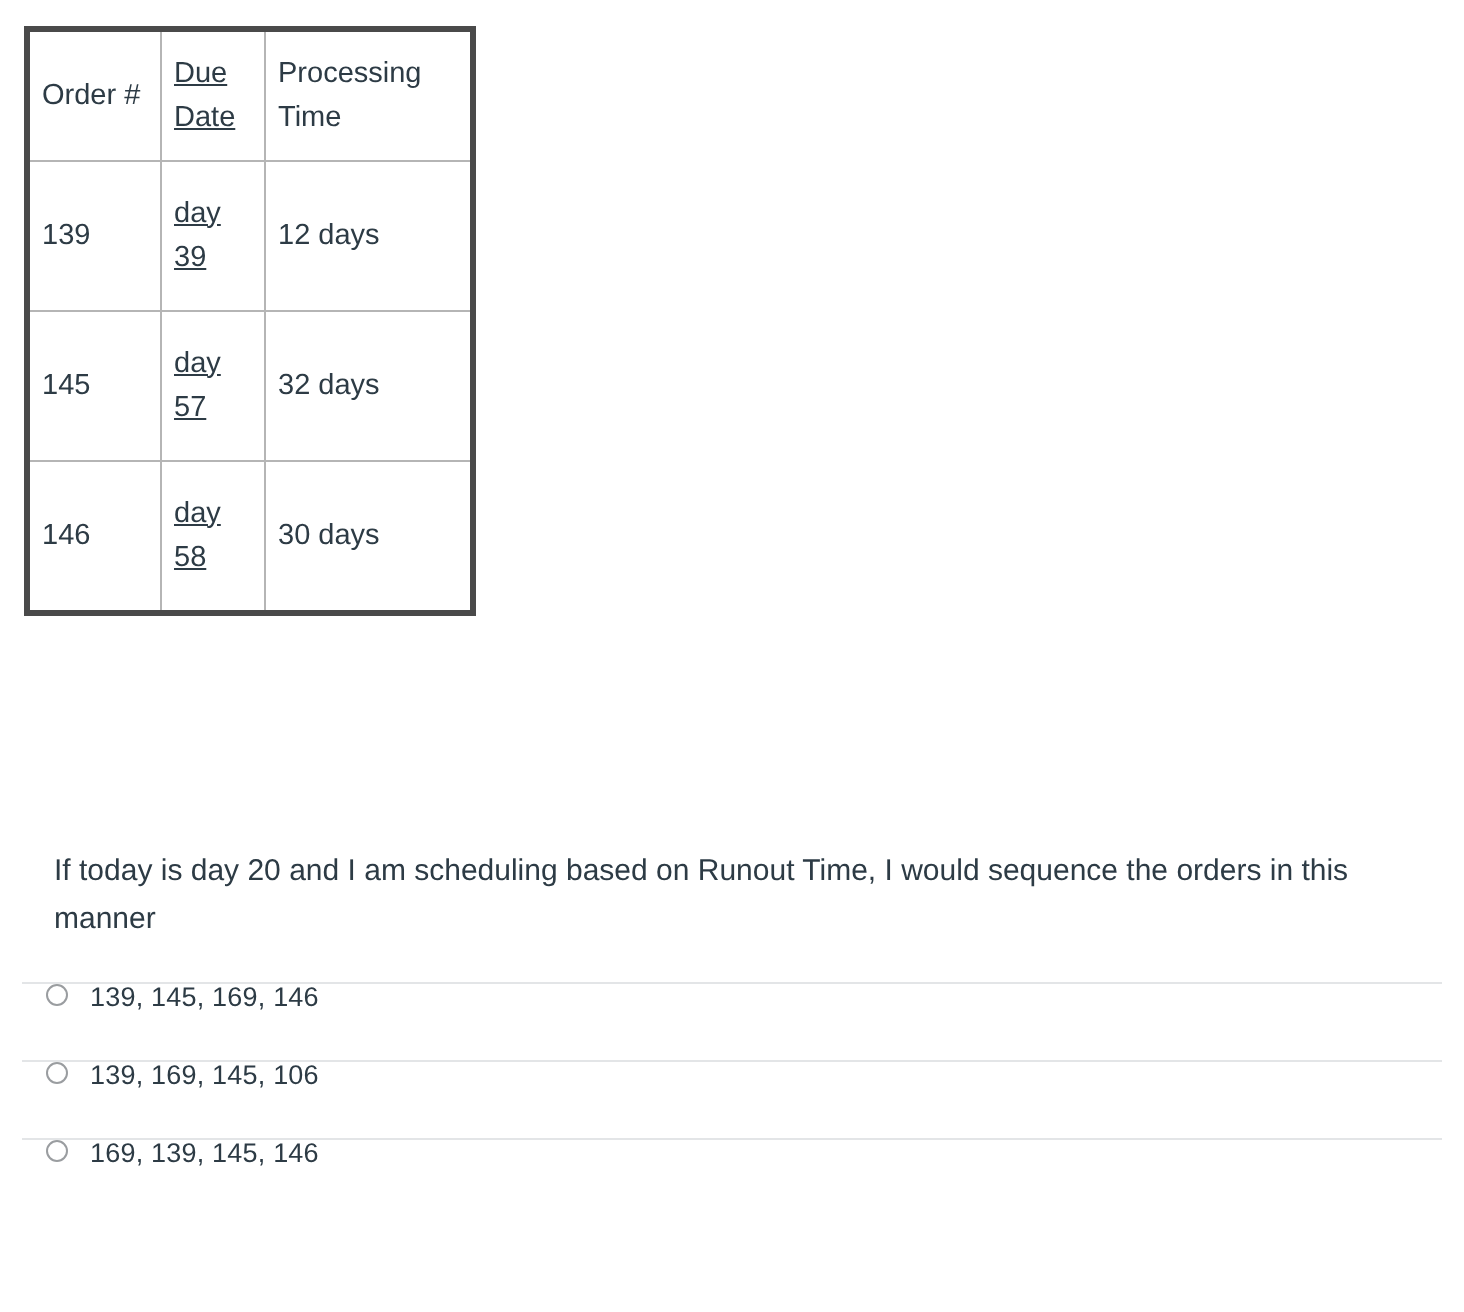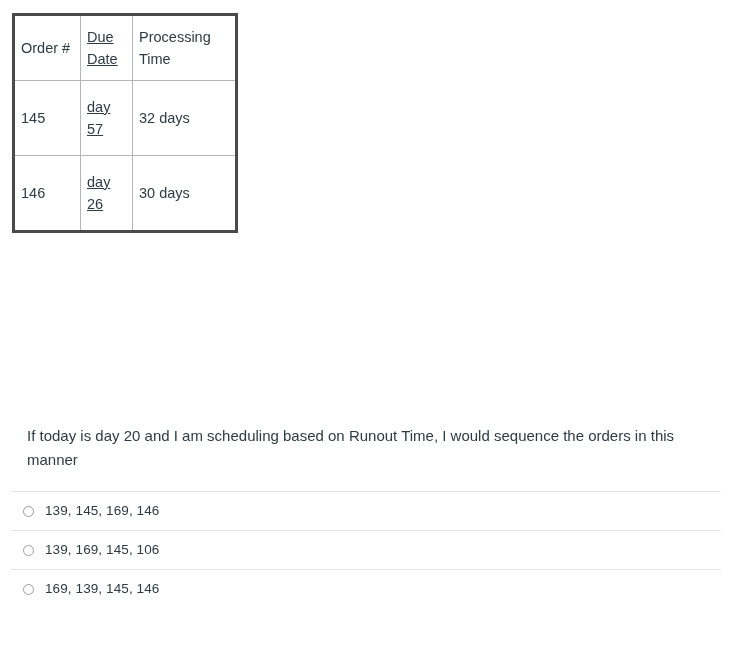--- a/index.html
+++ b/index.html
@@ -70,21 +70,21 @@
     position: absolute;
     left: 11px;
     top: 491px;
     width: 710px;
   }
   .answer-row {
     position: relative;
     height: 38px;
     border-top: 1px solid #e3e5e7;
     display: flex;
-    align-items: center;
+    align-items: flex-start;
   }
   .radio {
     width: 11px;
     height: 11px;
     min-width: 11px;
     border: 1px solid #9a9da0;
     border-radius: 50%;
     background: #ffffff;
     margin-left: 12px;
     margin-right: 11px;
@@ -104,27 +104,32 @@
 
   <div class="table-wrap">
     <table class="data-table">
       <tbody>
         <tr class="header-row">
           <td class="col-order">Order #</td>
           <td class="col-due">Due Date</td>
           <td class="col-proc">Processing Time</td>
         </tr>
         <tr class="body-row">
+          <td class="col-order">139</td>
+          <td class="col-due">day 39</td>
+          <td class="col-proc">12 days</td>
+        </tr>
+        <tr class="body-row">
           <td class="col-order">145</td>
           <td class="col-due">day 57</td>
           <td class="col-proc">32 days</td>
         </tr>
         <tr class="body-row">
           <td class="col-order">146</td>
-          <td class="col-due">day 26</td>
+          <td class="col-due">day 58</td>
           <td class="col-proc">30 days</td>
         </tr>
       </tbody>
     </table>
   </div>
 
   <div class="question-text">If today is day 20 and I am scheduling based on Runout Time, I would sequence the orders in this manner</div>
 
   <div class="answers">
 

